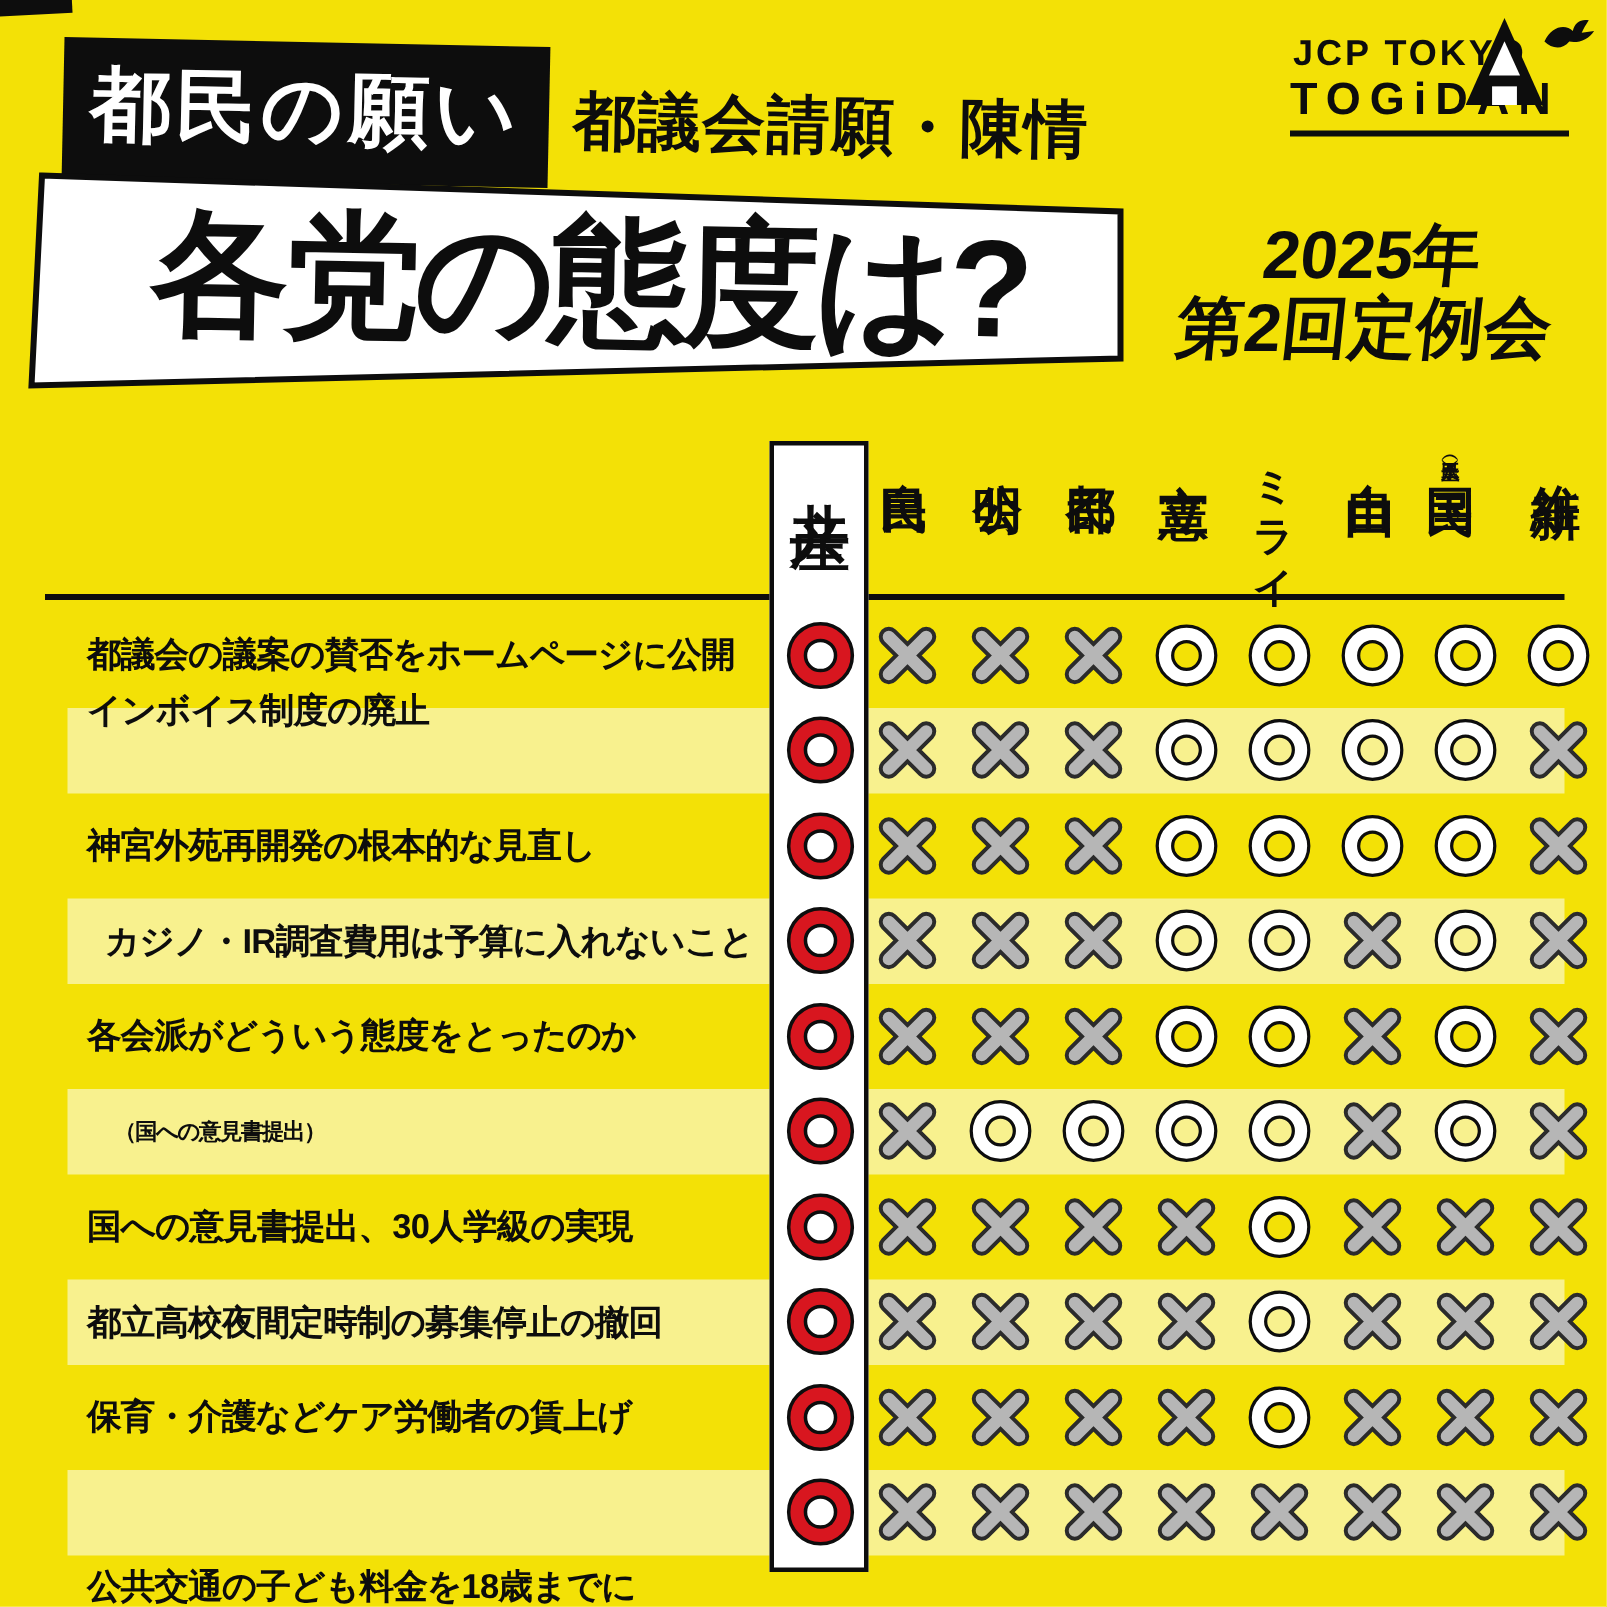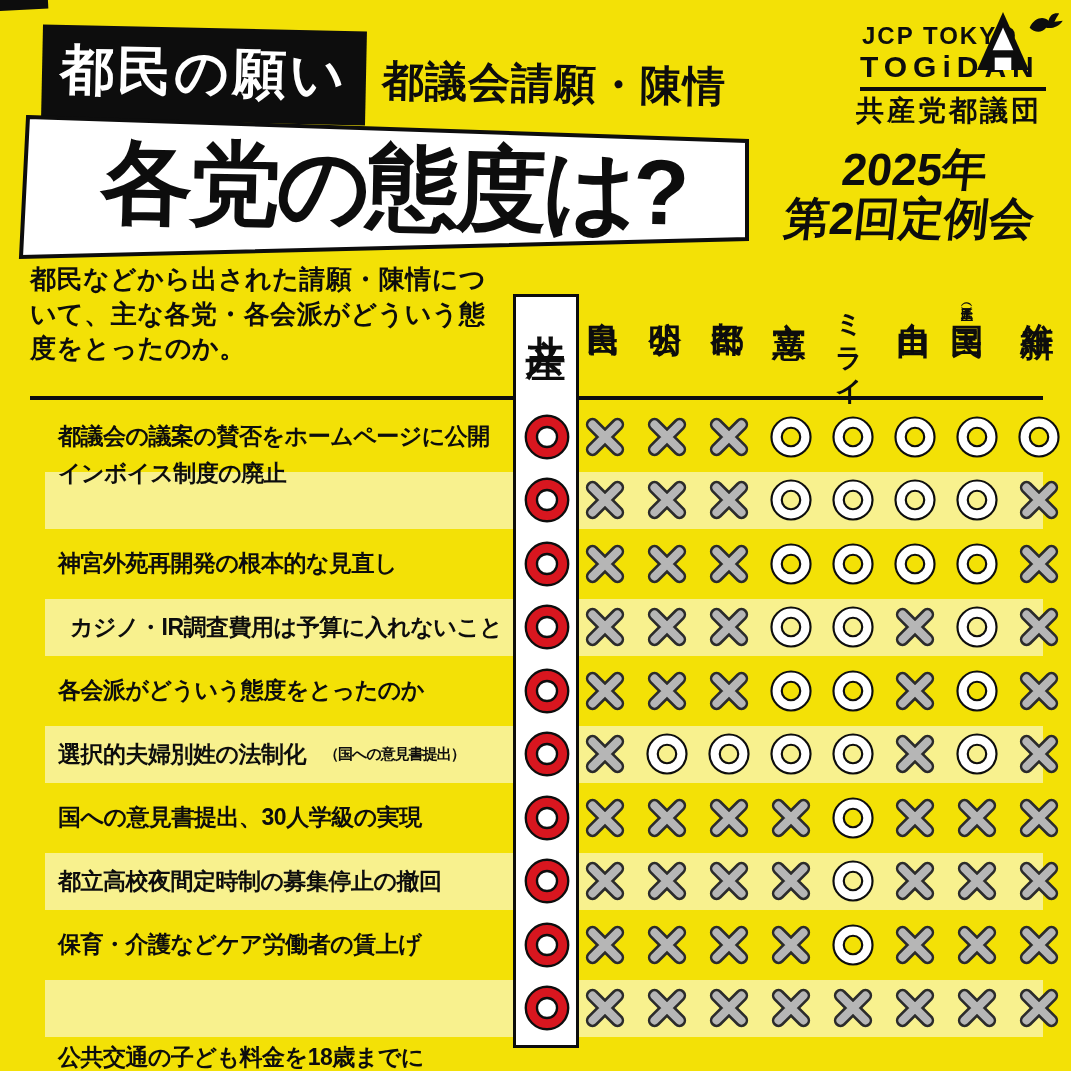--- a/index.html
+++ b/index.html
@@ -57,33 +57,31 @@
   <div class="logo-l1">JCP TOKYO</div>
   <div class="logo-l2">TOGiDAN</div>
   <svg class="logo-a" width="52" height="58" viewBox="0 0 50 56">
     <polygon points="25,0 50,56 0,56" fill="#0d0d0d"></polygon>
     <polygon points="25,15 35,37 15,37" fill="#fff"></polygon>
     <rect x="17" y="44" width="16" height="12" fill="#fff"></rect>
   </svg>
   <svg class="logo-bird" width="38" height="26" viewBox="0 0 32 22">
     <path d="M3 15 C7 6 15 5 19 9 C20 4 24 2 28 3 C26 6 25 8 24 10 L31 9 C28 14 22 16 17 15 C13 20 7 19 3 15 Z" fill="#0d0d0d"></path>
   </svg>
-  <div class="logo-l3">共産党都議団</div>
 
   <svg class="titlebox-svg" width="1071" height="280" viewBox="0 0 1071 280">
     <polygon points="28,117 747,141 747,239 21,257" fill="#ffffff" stroke="#0d0d0d" stroke-width="4"></polygon>
   </svg>
   <div class="main-title">各党の態度は?</div>
 
   <div class="session">
     <div>2025年</div>
     <div>第2回定例会</div>
   </div>
 
-  <div class="description">都民などから出された請願・陳情について、主な各党・各会派がどういう態度をとったのか。</div>
 
   <div class="rule"></div>
 
   <div id="bands">
       <div class="band" style="top: 471.75px; background: rgb(248, 241, 142);"></div>
       <div class="band" style="top: 598.75px; background: rgb(248, 241, 142);"></div>
       <div class="band" style="top: 725.75px; background: rgb(248, 241, 142);"></div>
       <div class="band" style="top: 852.75px; background: rgb(248, 241, 142);"></div>
       <div class="band" style="top: 979.75px; background: rgb(248, 241, 142);"></div>
     </div>
@@ -257,21 +255,20 @@
       </svg>
       <svg class="mark " viewBox="0 0 48 48" style="left: 954px; top: 667.75px;">
         <circle cx="24" cy="24" r="15" fill="none" stroke="#0d0d0d" stroke-width="13"></circle>
         <circle cx="24" cy="24" r="15" fill="none" stroke="#FFFFFF" stroke-width="8.5"></circle>
       </svg>
       <svg class="mark " viewBox="0 0 48 48" style="left: 1016px; top: 667.75px;">
         <path d="M11 11 37 37 M37 11 11 37" stroke="#2b2b2b" stroke-width="14" stroke-linecap="round" fill="none"></path>
         <path d="M11 11 37 37 M37 11 11 37" stroke="#B6B6B6" stroke-width="8.5" stroke-linecap="round" fill="none"></path>
       </svg>
       <div class="rowlabel" style="top: 722.5px; height: 63.5px;">
-        <span>選択的夫婦別姓の法制化</span>
         <span class="note">（国への意見書提出）</span>
       </div>
       <svg class="mark " viewBox="0 0 48 48" style="left: 582px; top: 731.25px;">
         <path d="M11 11 37 37 M37 11 11 37" stroke="#2b2b2b" stroke-width="14" stroke-linecap="round" fill="none"></path>
         <path d="M11 11 37 37 M37 11 11 37" stroke="#B6B6B6" stroke-width="8.5" stroke-linecap="round" fill="none"></path>
       </svg>
       <svg class="mark " viewBox="0 0 48 48" style="left: 644px; top: 731.25px;">
         <circle cx="24" cy="24" r="15" fill="none" stroke="#0d0d0d" stroke-width="13"></circle>
         <circle cx="24" cy="24" r="15" fill="none" stroke="#FFFFFF" stroke-width="8.5"></circle>
       </svg>

